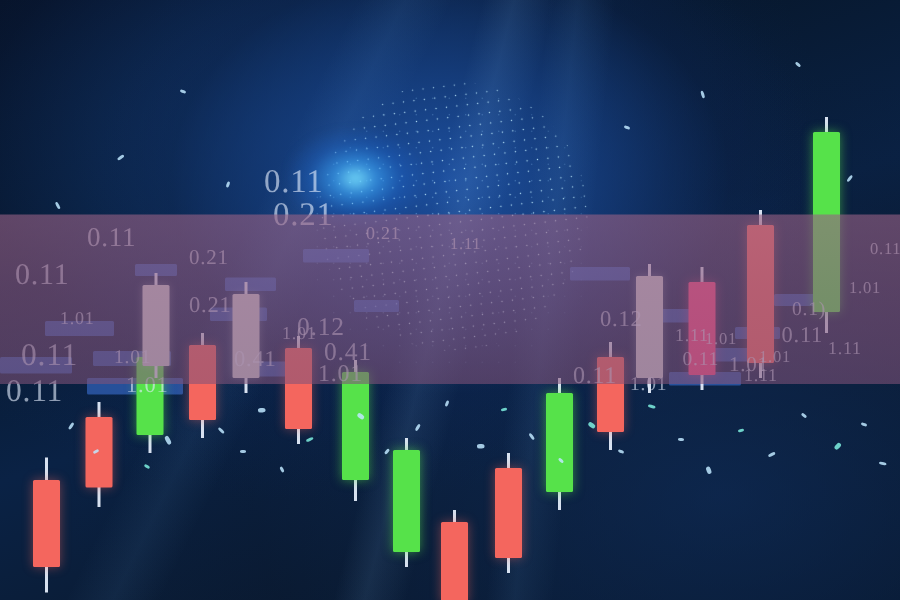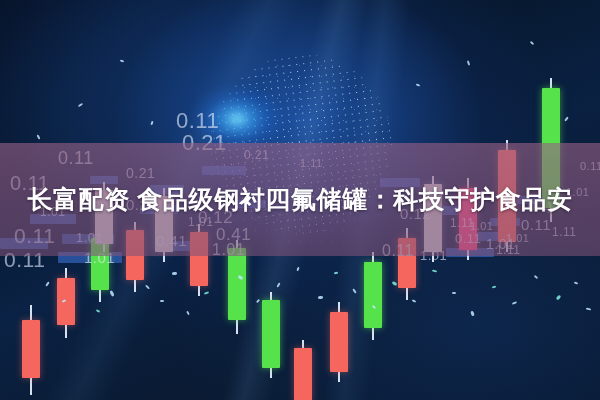--- a/index.html
+++ b/index.html
@@ -65,21 +65,21 @@
   .candle .body{position:absolute;left:0;right:0;border-radius:1px;}
   .candle.up   .body{background:#56e24a;box-shadow:0 0 7px rgba(86,226,74,0.55);}
   .candle.down .body{background:#f4665e;box-shadow:0 0 7px rgba(244,102,94,0.45);}
   .candle.gray .body{background:#c9ccd1;box-shadow:0 0 6px rgba(200,205,212,0.35);}
   .candle.pink .body{background:#f9487f;box-shadow:0 0 7px rgba(249,72,127,0.45);}
   
   .dbar{position:absolute;background:rgba(64,120,225,0.55);border-radius:1px;}
   
   .num{
     position:absolute;
-    font-family:Liberation Sans, sans-serif;
+    font-family:Liberation Serif, serif;
     color:rgba(226,236,252,0.62);
     white-space:nowrap;
     letter-spacing:.5px;
   }
   
   #band{
     position:absolute;left:0;right:0;top:143px;height:113px;
     background:linear-gradient(180deg, rgba(150,96,132,0.62) 0%, rgba(139,88,126,0.60) 45%, rgba(128,82,120,0.58) 100%);
     mix-blend-mode:normal;
   }
@@ -269,16 +269,15 @@
       <div class="num" style="left: 552px; top: 225px; font-size: 12px;">1.11</div>
       <div class="num" style="left: 496px; top: 243px; font-size: 12px;">1.11</div>
       <div class="num" style="left: 506px; top: 232px; font-size: 11px;">1.01</div>
       <div class="num" style="left: 580px; top: 160px; font-size: 11px;">0.11</div>
       <div class="num" style="left: 244px; top: 148px; font-size: 12px;">0.21</div>
       <div class="num" style="left: 566px; top: 186px; font-size: 11px;">1.01</div>
     </div>
 
   <div id="band"></div>
   <div id="headline">
-    <div class="line l1">长富配资 食品级钢衬四氟储罐：科技守护食品安</div>
   </div>
 
 </div>
 
 </body></html>

